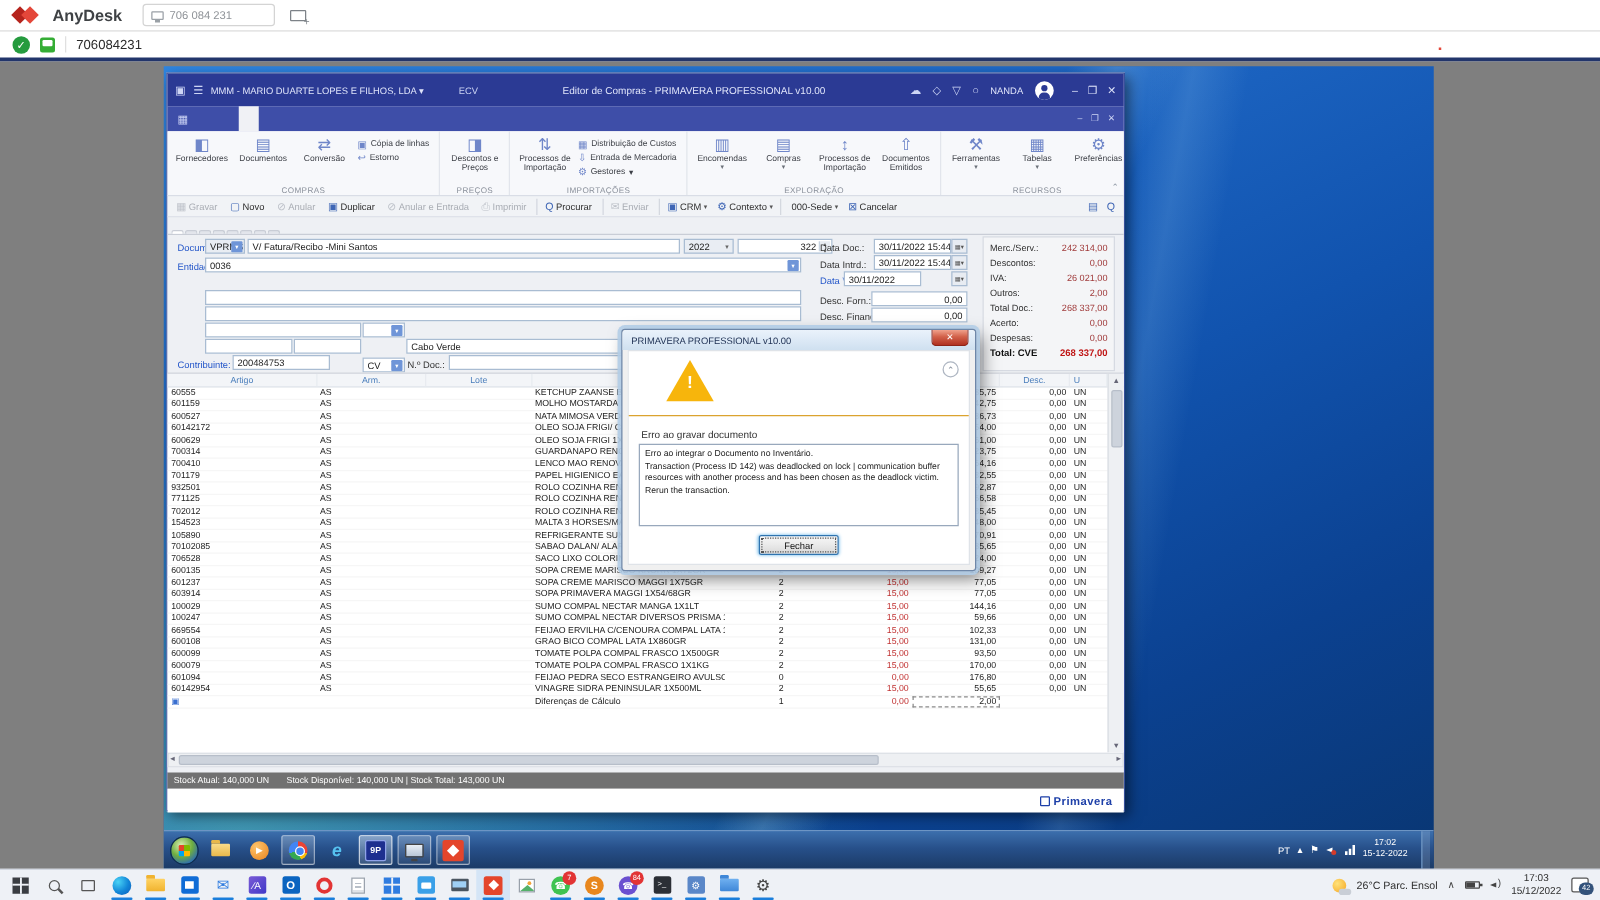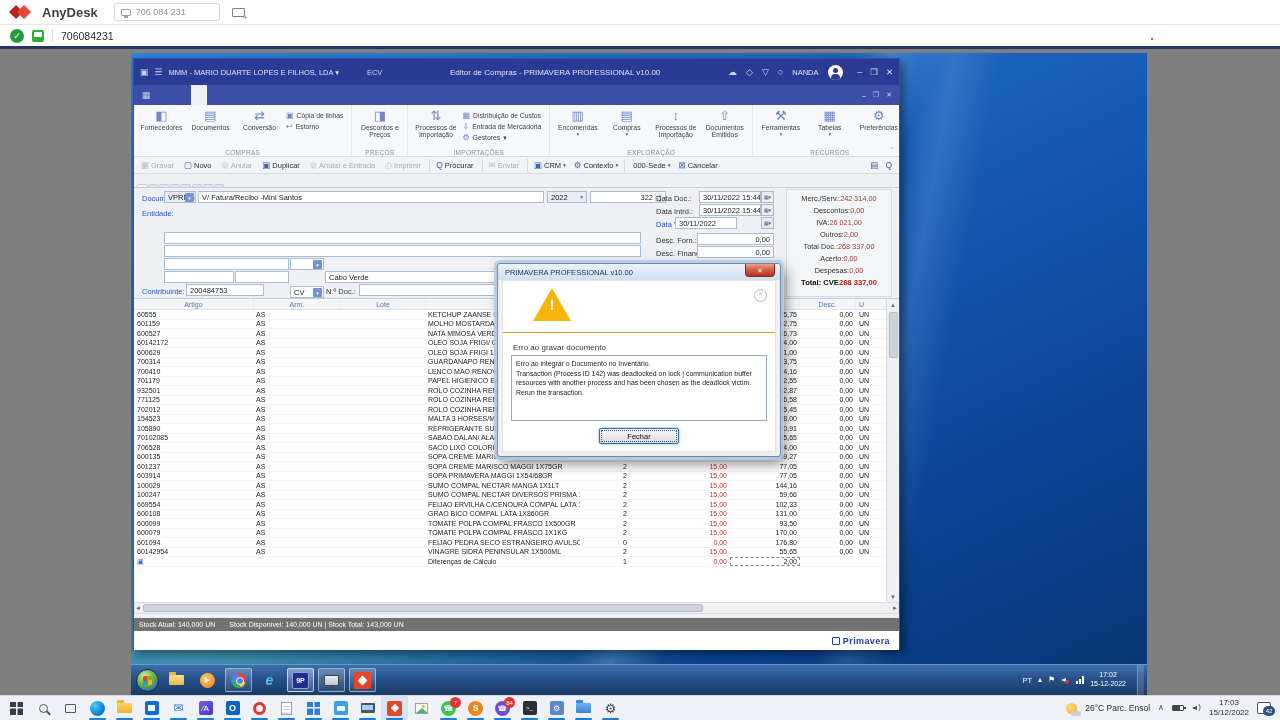--- a/index.html
+++ b/index.html
@@ -90,21 +90,21 @@
   .flabel.dark{color:#333}
   .fin{position:absolute;background:#fff;border:1px solid #a9bcd2;height:12px;font-size:7.5px;color:#222;display:flex;align-items:center;padding:0 3px;white-space:nowrap;overflow:hidden}
   .fin.right{justify-content:flex-end}
   .combo-mini{position:absolute;right:1px;top:1px;width:9px;height:9px;background:#6f95d8;border-radius:1px;color:#fff;font-size:5px;display:flex;align-items:center;justify-content:center}
   .selarr{margin-left:auto;font-size:5.5px;color:#666}
   .spinner{position:absolute;right:1px;top:1px;bottom:1px;width:9px;display:flex;flex-direction:column;border-left:1px solid #c6d2e0}
   .spinner i{flex:1;background:#e8ecf2;font-style:normal;font-size:4px;color:#555;display:flex;align-items:center;justify-content:center}
   .calbtn{position:absolute;width:13px;height:12px;background:#e8ecf2;border:1px solid #a9bcd2;display:flex;align-items:center;justify-content:center;gap:1px;font-size:5px;color:#555}
 
   .totals{position:absolute;left:652px;top:1px;width:106px;height:108px;background:#f4f5f7;border:1px solid #d6dae2;padding:2px 0}
-  .trow{display:flex;justify-content:center;padding:1.5px 5px;font-size:7.3px}
+  .trow{display:flex;justify-content:space-between;padding:1.5px 5px;font-size:7.3px}
   .trow .tl{color:#2f2f2f}
   .trow .tv{color:#a03a3a}
   .trow.grand{font-weight:bold;font-size:7.6px}
   .trow.grand .tl{color:#111}
   .trow.grand .tv{color:#bf1515}
 
   .grid{position:relative;height:304px;background:#fff;border-top:1px solid #c9cdd6;overflow:hidden}
   .ghead{display:grid;grid-template-columns:120px 87px 85px 154px 50px 100px 70px 56px 30px;height:11px;background:#f3f5f8;border-bottom:1px solid #dfe3ea;font-size:7px;color:#4a7ebb}
   .ghead div{display:flex;align-items:center;justify-content:center;border-right:1px solid #e8ebf0;overflow:hidden}
   .ghead div.hleft{justify-content:flex-start;padding-left:3px}
@@ -135,21 +135,21 @@
   .dlg-title{height:16px;display:flex;align-items:center;padding-left:7px;font-size:7.5px;color:#1d2f52;background:linear-gradient(#eaf2fb,#cfe0f0);border-radius:3px 3px 0 0}
   .dlg-close{position:absolute;top:0;right:5px;width:30px;height:13px;border:1px solid #8e2418;border-top:none;border-radius:0 0 4px 4px;background:linear-gradient(#f0a18c,#d2614a 45%,#b03121);color:#fff;font-size:7px;display:flex;align-items:center;justify-content:center;line-height:1}
   .dlg-body{position:absolute;left:4px;right:4px;top:16px;bottom:4px;background:#fff;border:1px solid #dfe3e8}
   .warn-wrap{position:relative;height:52px;border-bottom:1px solid #dba32f}
   .warn-tri{position:absolute;left:30px;top:7px;width:0;height:0;border-left:19px solid transparent;border-right:19px solid transparent;border-bottom:33px solid #f7b50c}
   .warn-ex{position:absolute;left:30px;top:16px;width:38px;text-align:center;color:#fff;font-weight:bold;font-size:14px}
   .dlg-head{position:relative;padding:10px 24px 0 10px;font-size:8px;color:#333}
   .dlg-chev{position:absolute;right:8px;top:8px;width:13px;height:13px;border:1px solid #aeb6c2;border-radius:50%;color:#8a93a0;font-size:7px;display:flex;align-items:center;justify-content:center}
   .dlg-text{position:absolute;left:8px;right:8px;top:74px;height:66px;border:1px solid #98a8bc;background:#fff;padding:3px 4px;font-size:6.9px;line-height:1.4;color:#222;overflow:hidden}
   .dlg-btnrow{position:absolute;left:0;right:0;bottom:7px;display:flex;justify-content:center}
-  .btn-fechar{width:80px;height:16px;border:1px solid #2f74b0;box-shadow:0 0 3px #5fb2e8;background:linear-gradient(#f7f7f7,#ebebeb 45%,#d9d9d9);font-size:7.5px;color:#111;display:flex;align-items:center;justify-content:center;outline:1px dotted #555;outline-offset:-3px;border-radius:2px}
+  .btn-fechar{width:64px;height:16px;border:1px solid #2f74b0;box-shadow:0 0 3px #5fb2e8;background:linear-gradient(#f7f7f7,#ebebeb 45%,#d9d9d9);font-size:7.5px;color:#111;display:flex;align-items:center;justify-content:center;outline:1px dotted #555;outline-offset:-3px;border-radius:2px}
 
   
   .rtb{position:absolute;left:0;right:0;bottom:0;height:31px;background:linear-gradient(#3c6fad,#27508a 45%,#1b3a66);border-top:1px solid #6d95c4;display:flex;align-items:center;padding-left:5px;z-index:3}
   .orb{width:23px;height:23px;border-radius:50%;background:radial-gradient(circle at 38% 30%,#d9eeb2,#6fae3f 45%,#2f6fae 78%,#123e6d);border:1px solid #0d2c4e;display:flex;align-items:center;justify-content:center}
   .orb i{width:9px;height:9px;border-radius:1px;background:conic-gradient(#7fba00 0 25%,#ffb900 0 50%,#00a4ef 0 75%,#e4452b 0)}
   .ric7{width:27px;height:24px;margin-left:4px;border-radius:2px;display:flex;align-items:center;justify-content:center;position:relative}
   .ric7.run{border:1px solid rgba(255,255,255,.45);background:linear-gradient(rgba(255,255,255,.25),rgba(255,255,255,.06))}
   .ric7.sel{border:1px solid rgba(255,255,255,.65);background:linear-gradient(rgba(255,255,255,.4),rgba(255,255,255,.12))}
   .i-folder{width:15px;height:10px;background:linear-gradient(#f9dc8a,#e8b84b);border-radius:1px;position:relative}
   .i-folder::before{content:"";position:absolute;left:0;top:-3px;width:7px;height:3px;background:#e8b84b;border-radius:1px 1px 0 0}
@@ -512,20 +512,24 @@
             </span>
           <span class="fin right" style="left:456px;top:3px;width:76px;padding-right:12px">
               <span>322</span>
               <span class="spinner">
                 <i>▲</i>
                 <i>▼</i>
               </span>
             </span>
 
           <span class="flabel" style="left:8px;top:21px">Entidade:</span>
+          <span class="fin" style="left:30px;top:18px;width:477px">
+              <span>0036</span>
+              <span class="combo-mini">▾</span>
+            </span>
           <span class="fin" style="left:30px;top:44px;width:477px"></span>
           <span class="fin" style="left:30px;top:57px;width:477px"></span>
           <span class="fin" style="left:30px;top:70px;width:125px"></span>
           <span class="fin" style="left:156px;top:70px;width:34px">
               <span class="combo-mini">▾</span>
             </span>
           <span class="fin" style="left:30px;top:83px;width:70px"></span>
           <span class="fin" style="left:101px;top:83px;width:54px"></span>
           <span class="fin" style="left:156px;top:98px;width:34px">
               <span>CV</span>

